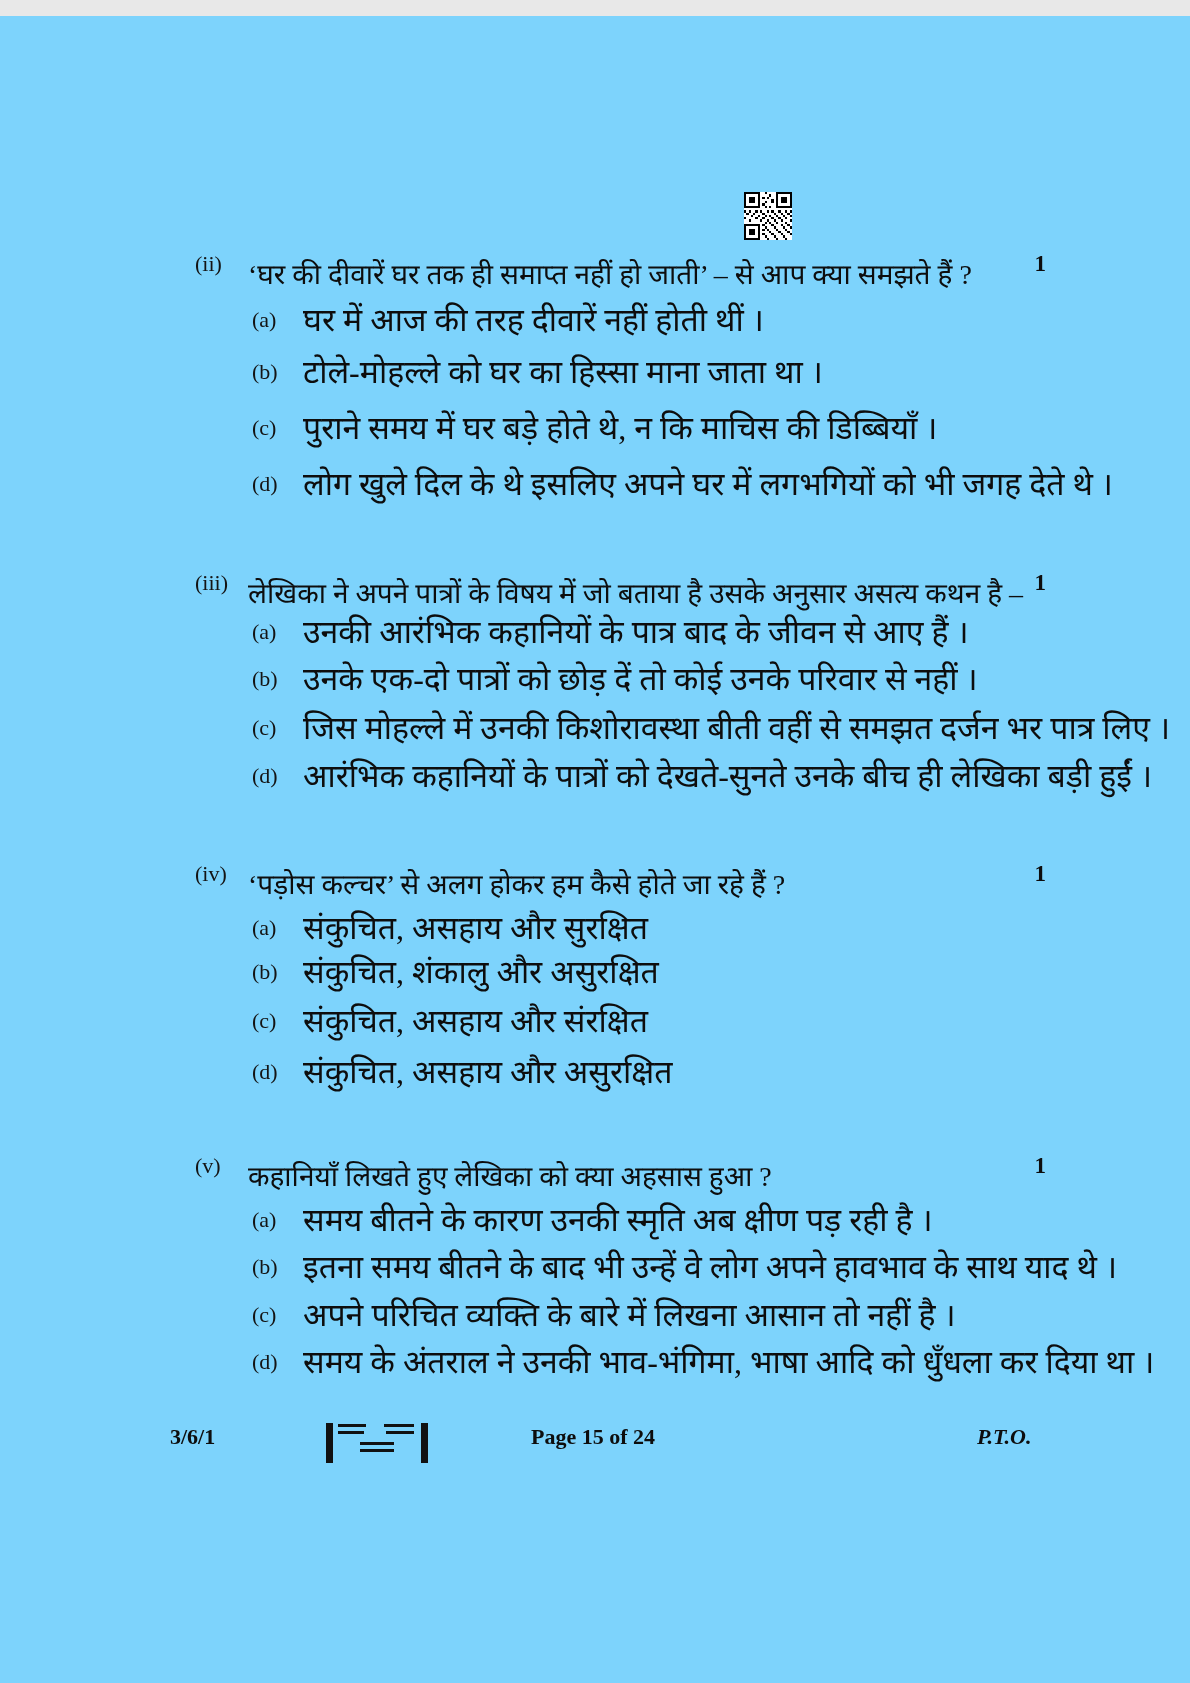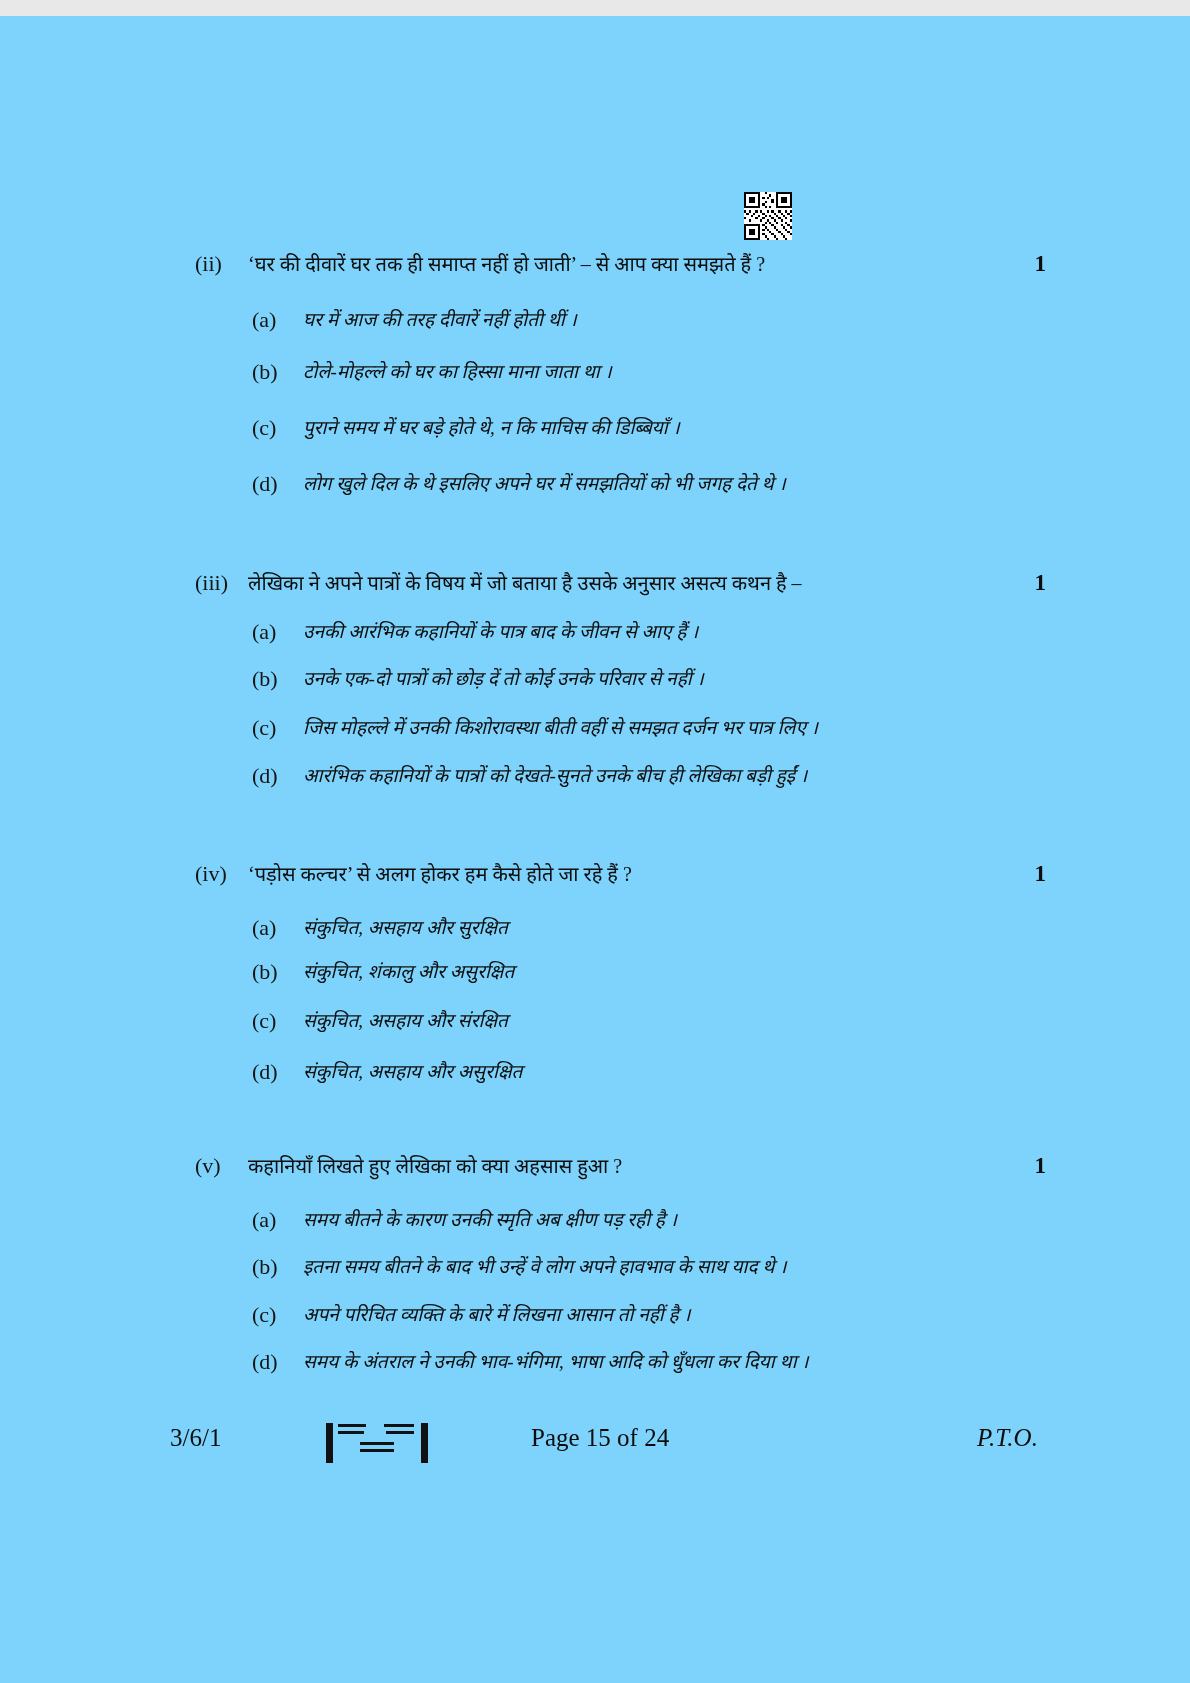--- a/index.html
+++ b/index.html
@@ -12,36 +12,36 @@
     color:#111111;
     overflow:hidden;
   }
   .qr{position:absolute;left:744px;top:176px;width:48px;height:48px;}
   .row{position:absolute;left:0;width:1190px;line-height:36px;white-space:nowrap;}
   .qnum{
     position:absolute;left:195px;top:0;width:50px;
     font-size:22px;color:#141414;
   }
   .qtext{
-    position:absolute;left:248px;top:0;
-    font-size:20px;color:#0d0d0d;
+    position:absolute;left:248px;top:11px;
+    font-size:28px;color:#0d0d0d;
   }
   .marks{
     position:absolute;left:1000px;top:0;width:46px;
     text-align:right;font-size:23px;font-weight:bold;color:#0d0d0d;
   }
   .optnum{
     position:absolute;left:252px;top:0;width:48px;
     font-size:22px;color:#141414;
   }
   .opttext{
     position:absolute;left:303px;top:0;
-    font-size:19px;color:#0d0d0d;font-style:italic;
+    font-size:32px;color:#0d0d0d;
   }
-  .footer-item{position:absolute;font-size:25px;font-weight:normal;color:#0d0d0d;}
+  .footer-item{position:absolute;font-size:22px;font-weight:bold;color:#0d0d0d;}
   .paper-code{left:170px;top:1408px;}
   .page-info{left:531px;top:1408px;width:150px;}
   .pto{left:977px;top:1408px;font-style:italic;text-align:right;}
   .regmark{position:absolute;left:326px;top:1407px;width:102px;height:40px;}
 </style>
 </head>
 <body>
 
 <div class="page">
 
@@ -77,21 +77,21 @@
   <div class="row" style="top:338px">
     <span class="optnum">(b)</span>
     <span class="opttext">टोले-मोहल्ले को घर का हिस्सा माना जाता था ।</span>
   </div>
   <div class="row" style="top:394px">
     <span class="optnum">(c)</span>
     <span class="opttext">पुराने समय में घर बड़े होते थे, न कि माचिस की डिब्बियाँ ।</span>
   </div>
   <div class="row" style="top:450px">
     <span class="optnum">(d)</span>
-    <span class="opttext">लोग खुले दिल के थे इसलिए अपने घर में समझतियों को भी जगह देते थे ।</span>
+    <span class="opttext">लोग खुले दिल के थे इसलिए अपने घर में लगभगियों को भी जगह देते थे ।</span>
   </div>
 
   <div class="row" style="top:549px">
     <span class="qnum">(iii)</span>
     <span class="qtext">लेखिका ने अपने पात्रों के विषय में जो बताया है उसके अनुसार असत्य कथन है –</span>
     <span class="marks">1</span>
   </div>
   <div class="row" style="top:598px">
     <span class="optnum">(a)</span>
     <span class="opttext">उनकी आरंभिक कहानियों के पात्र बाद के जीवन से आए हैं ।</span>

